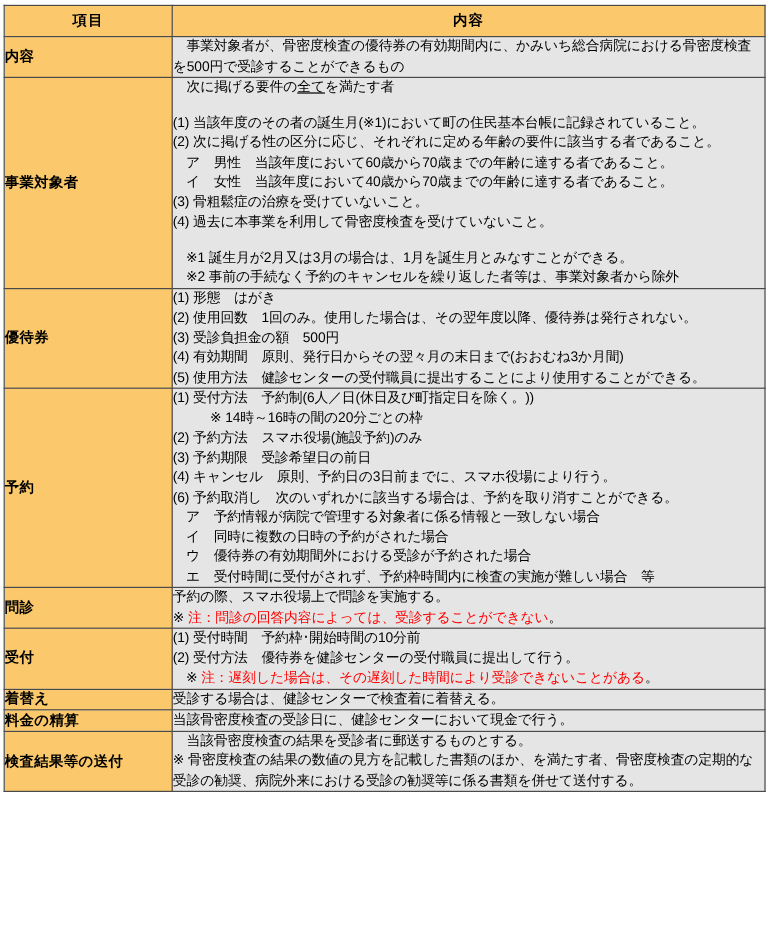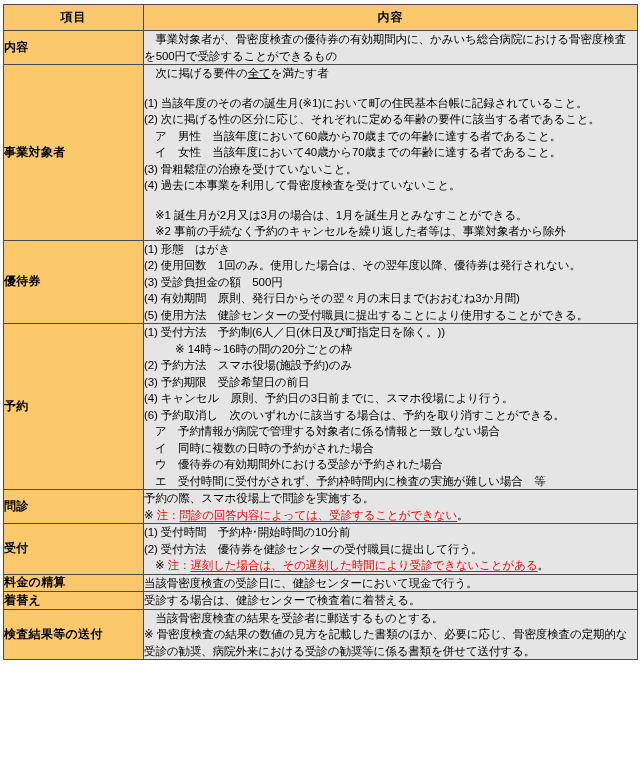--- a/index.html
+++ b/index.html
@@ -69,21 +69,21 @@
     padding: 6px 6px 6px 9px;
     letter-spacing: -0.1px;
   }
   td.body .ln { display: block; white-space: nowrap; }
   .ind-0 { padding-left: 0; }
   .ind-1 { padding-left: 11px; }
   .ind-3 { padding-left: 31px; }
   .gap   { display: block; height: 13px; }
   u.u { text-decoration: underline; text-underline-offset: 1px; text-align: right; }
   .red { color: #ff0000; }
-  .red-u { color: #ff0000; text-decoration: underline; text-underline-offset: 2px; }
+  .red-u { color: #ff0000; text-underline-offset: 2px; }
   .blk { color: #000000; }
 </style>
 </head>
 <body>
 
 <div class="sheet">
 
   <table class="spec">
     <colgroup>
         <col class="c-label">
@@ -159,37 +159,37 @@
     <tr>
       <td class="label">受付</td>
       <td class="body">
         <span class="ln">(1) 受付時間　予約枠･開始時間の10分前</span>
         <span class="ln">(2) 受付方法　優待券を健診センターの受付職員に提出して行う。</span>
         <span class="ln ind-1"><span>※ </span><span class="red">注：</span><span class="red-u">遅刻した場合は、その遅刻した時間により受診できないことがある</span><span class="blk">。</span></span>
       </td>
     </tr>
 
     <tr>
+      <td class="label">着替え</td>
+      <td class="body">
+        <span class="ln">受診する場合は、健診センターで検査着に着替える。</span>
+      </td>
+    </tr>
+
+    <tr>
       <td class="label">料金の精算</td>
       <td class="body">
         <span class="ln">当該骨密度検査の受診日に、健診センターにおいて現金で行う。</span>
       </td>
     </tr>
 
     <tr>
-      <td class="label">着替え</td>
-      <td class="body">
-        <span class="ln">受診する場合は、健診センターで検査着に着替える。</span>
-      </td>
-    </tr>
-
-    <tr>
       <td class="label">検査結果等の送付</td>
       <td class="body">
         <span class="ln">　当該骨密度検査の結果を受診者に郵送するものとする。</span>
-        <span class="ln">※ 骨密度検査の結果の数値の見方を記載した書類のほか、必要に応じ、骨密度検査の定期的な</span>
+        <span class="ln">※ 骨密度検査の結果の数値の見方を記載した書類のほか、を満たす者、骨密度検査の定期的な</span>
         <span class="ln">受診の勧奨、病院外来における受診の勧奨等に係る書類を併せて送付する。</span>
       </td>
     </tr>
 
   </tbody>
     </table>
 </div>
 
 </body></html>

